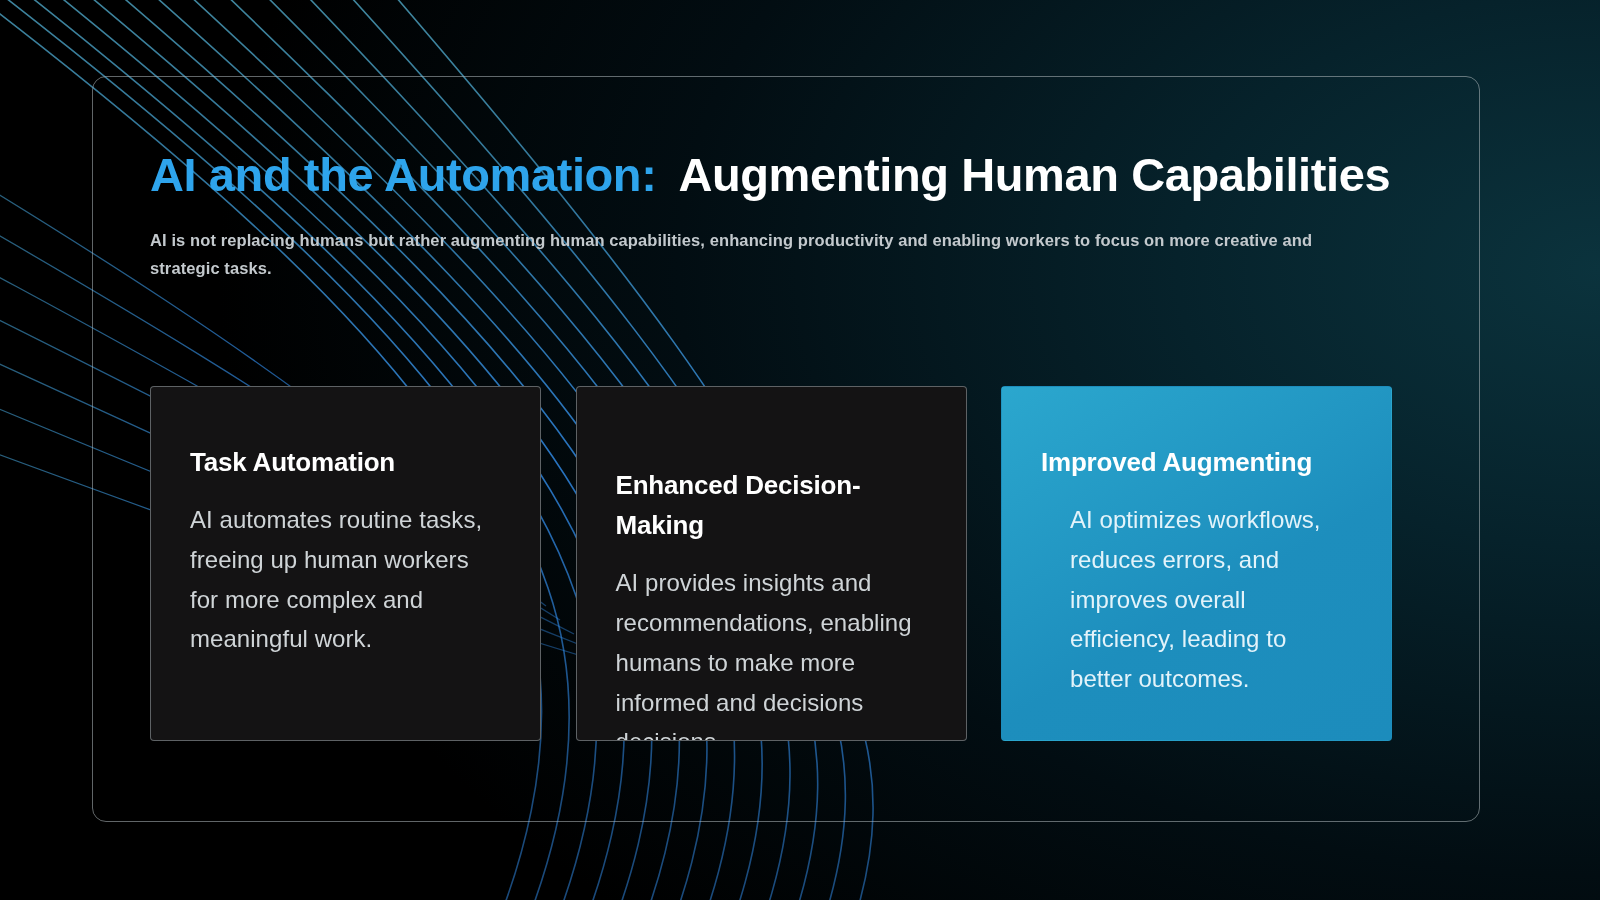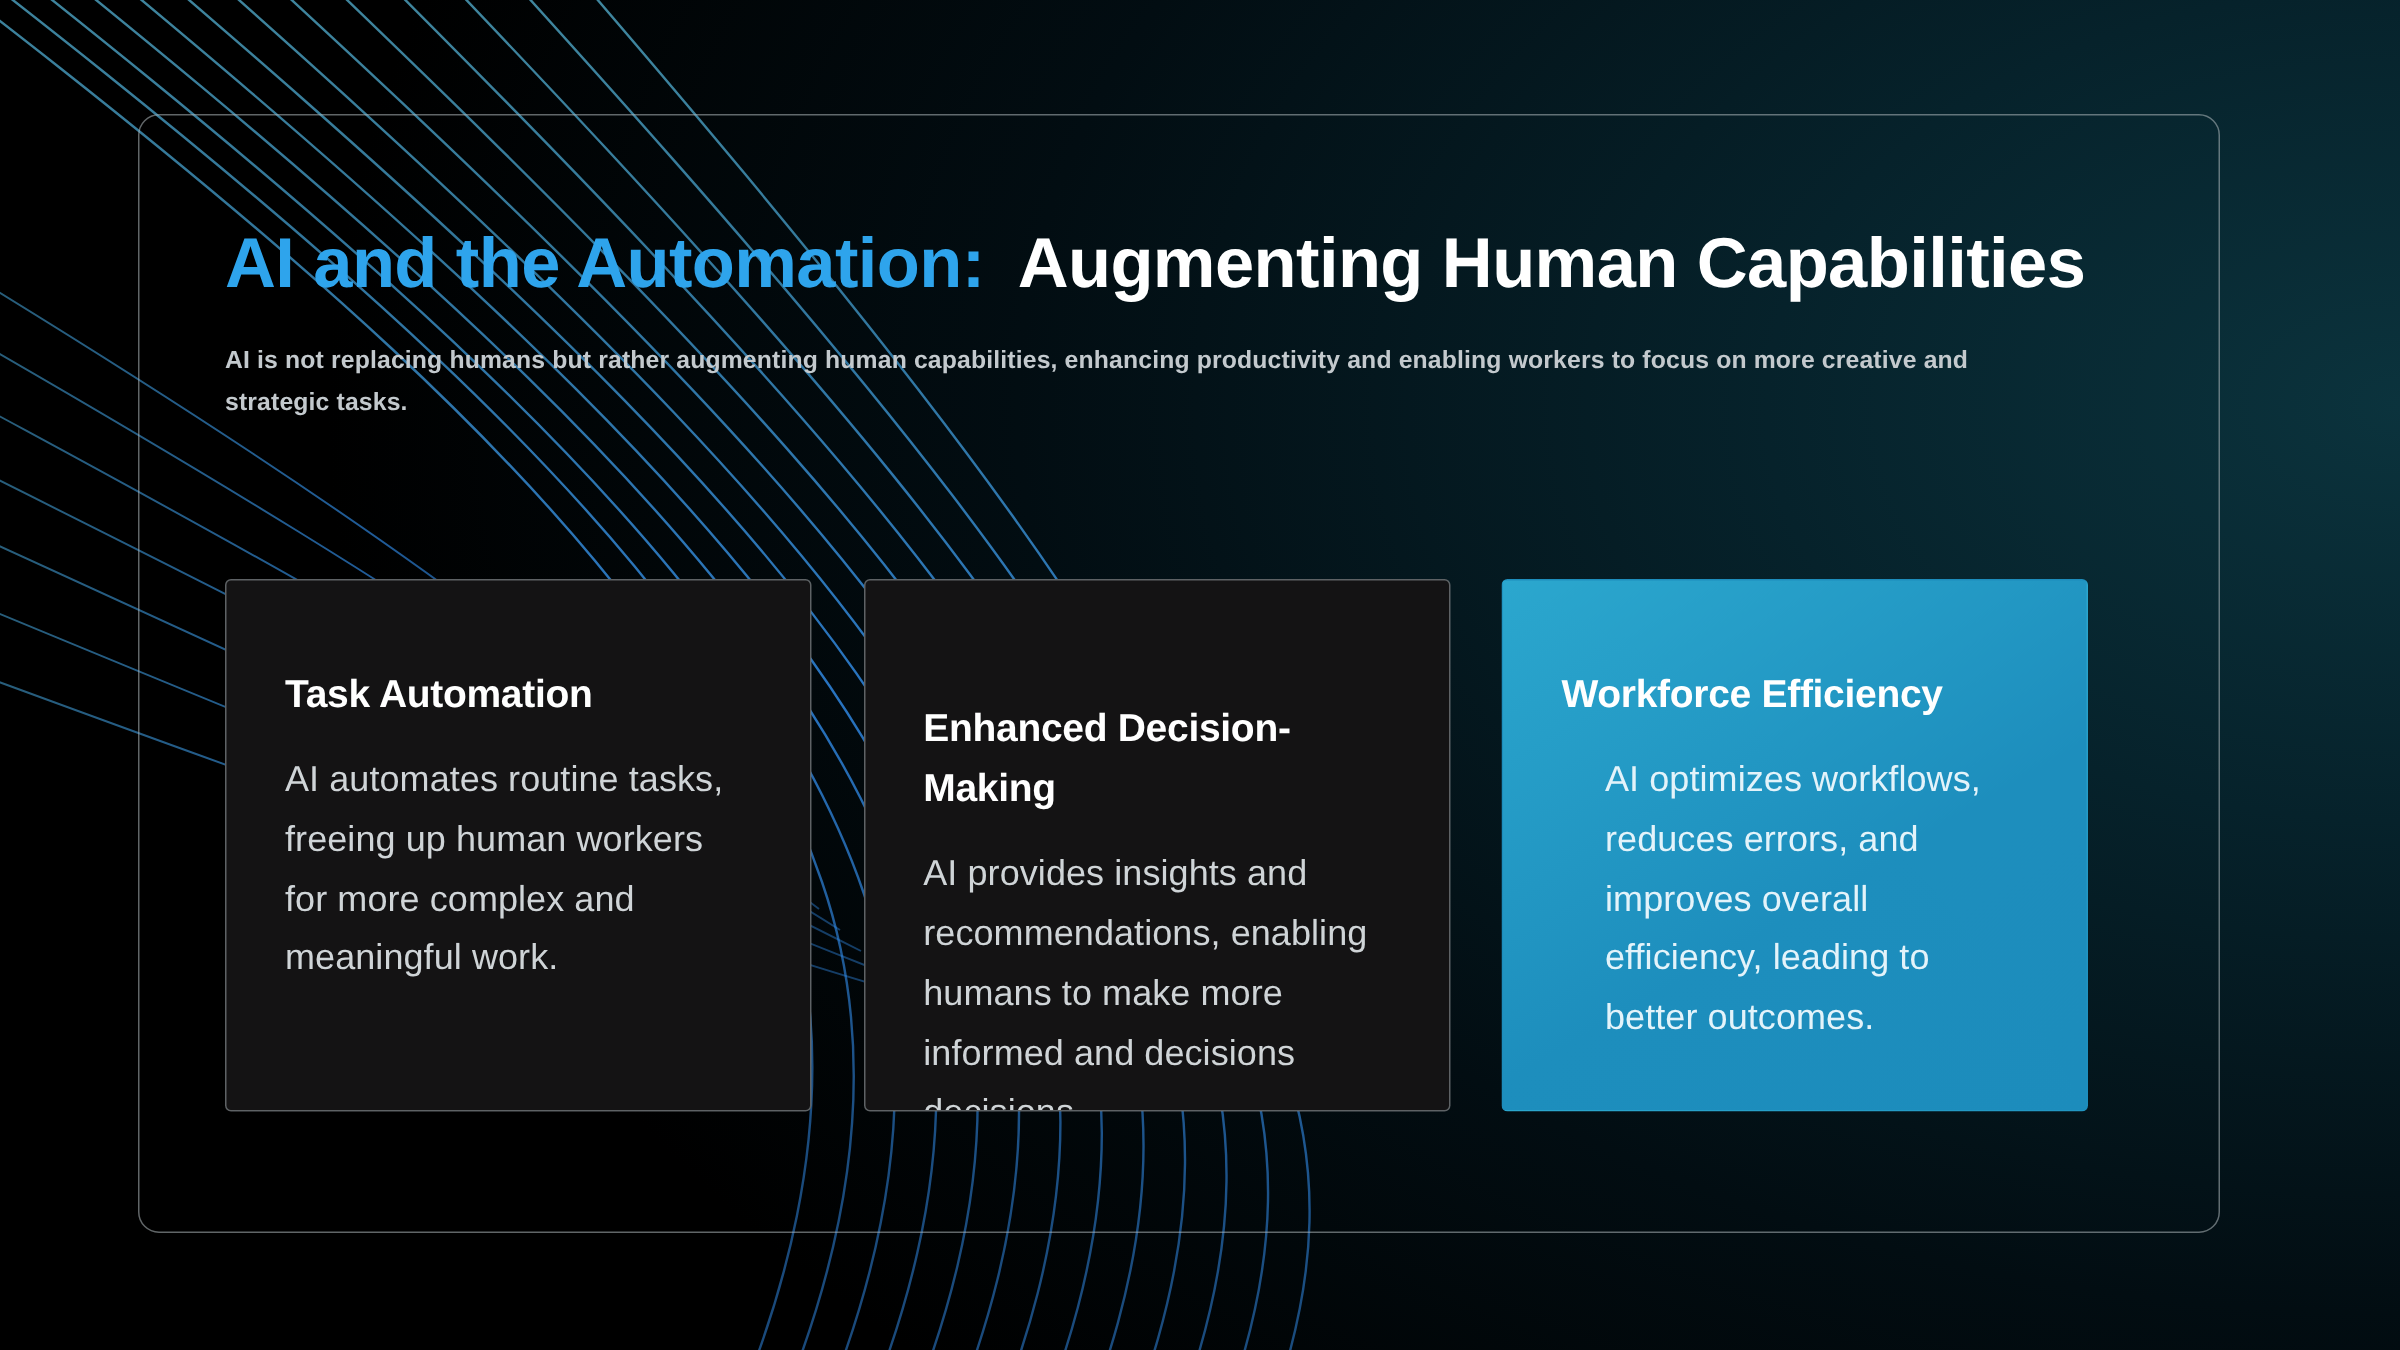--- a/index.html
+++ b/index.html
@@ -167,19 +167,19 @@
       <div class="card-title">Task Automation</div>
       <div class="card-body">AI automates routine tasks, freeing up human workers for more complex and meaningful work.</div>
     </div>
 
     <div class="card dark card-2">
       <div class="card-title">Enhanced Decision-Making</div>
       <div class="card-body">AI provides insights and recommendations, enabling humans to make more informed and decisions decisions.</div>
     </div>
 
     <div class="card accent card-3">
-      <div class="card-title">Workforce Efficiency</div>
+      <div class="card-title">Improved Augmenting</div>
       <div class="card-body">AI optimizes workflows, reduces errors, and improves overall efficiency, leading to better outcomes.</div>
     </div>
 
   </div>
 
 </div>
 
 </body></html>

